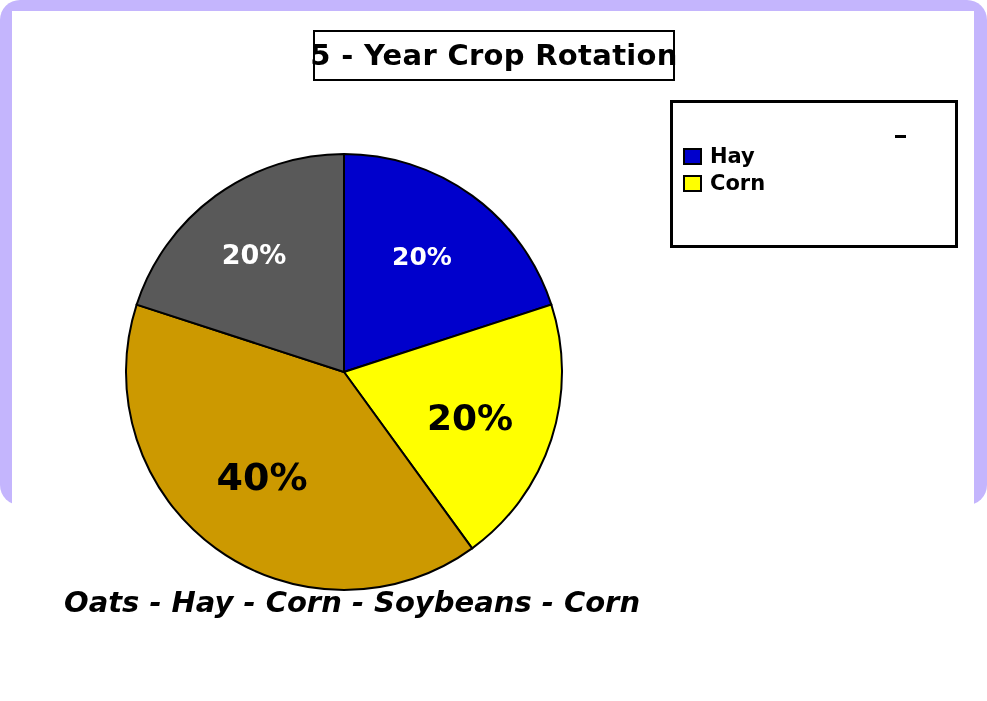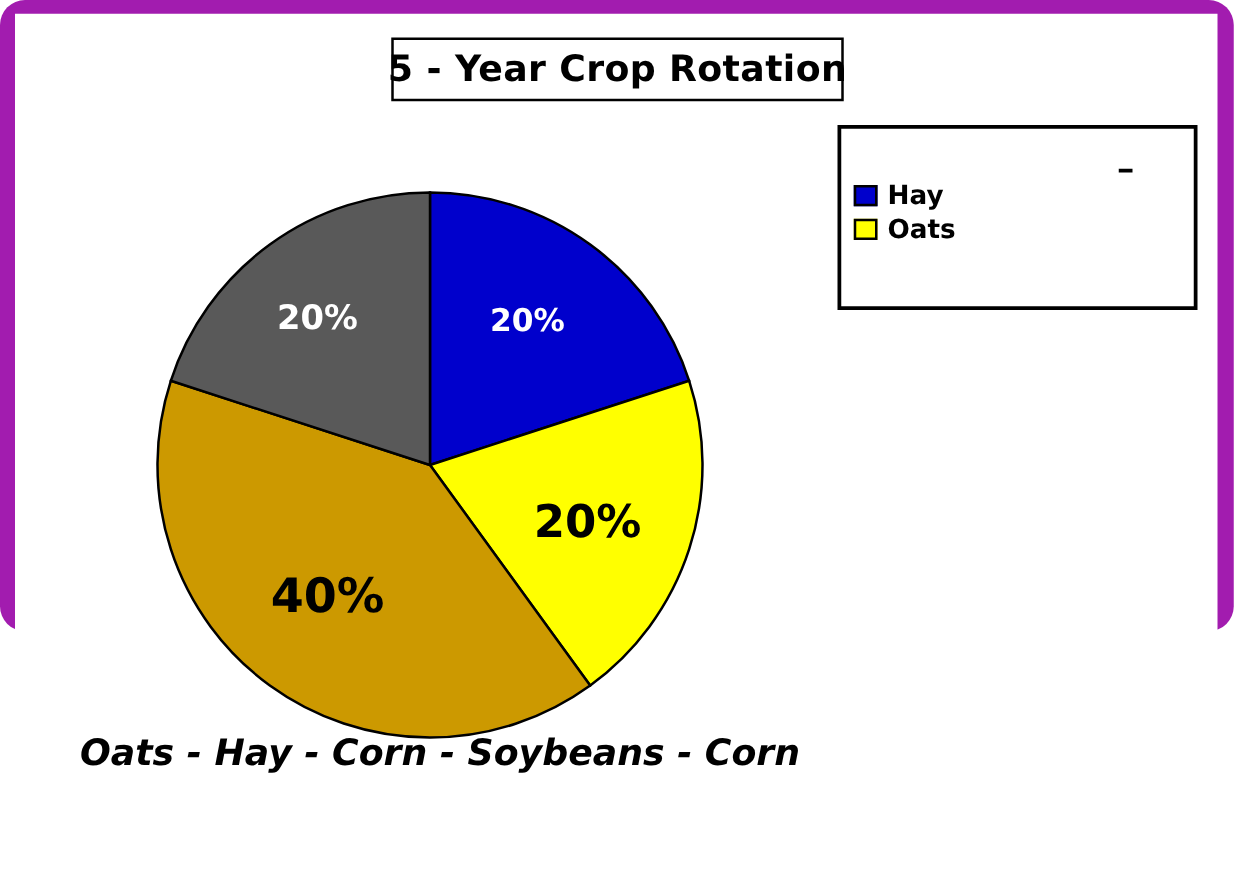--- a/index.html
+++ b/index.html
@@ -14,21 +14,21 @@
     font-family: "DejaVu Sans", sans-serif;
   }
 
   
   #chart-frame {
     position: absolute;
     left: 0;
     top: 0;
     width: 987px;
     height: 505px;
-    background: #a21caf;
+    background: #c4b5fd;
     box-sizing: border-box;
     border-radius: 20px;
   }
   #chart-canvas {
     position: absolute;
     left: 12px;
     top: 11px;
     width: 962px;
     height: 676px;
     background: #ffffff;
@@ -149,21 +149,21 @@
       <div id="legend-artifact"></div>
       <div id="legend-items">
 
         <div class="legend-item">
           <span class="legend-swatch" style="background: rgb(0, 0, 204);"></span>
           <span class="legend-label">Hay</span>
         </div>
 
         <div class="legend-item">
           <span class="legend-swatch" style="background: rgb(255, 255, 0);"></span>
-          <span class="legend-label">Oats</span>
+          <span class="legend-label">Corn</span>
         </div>
 
 
 
       </div>
     </div>
 
     <div id="pie-wrap">
       <svg id="pie-svg" width="456" height="456" viewBox="0 0 456 456">
         <g id="pie-slices">

